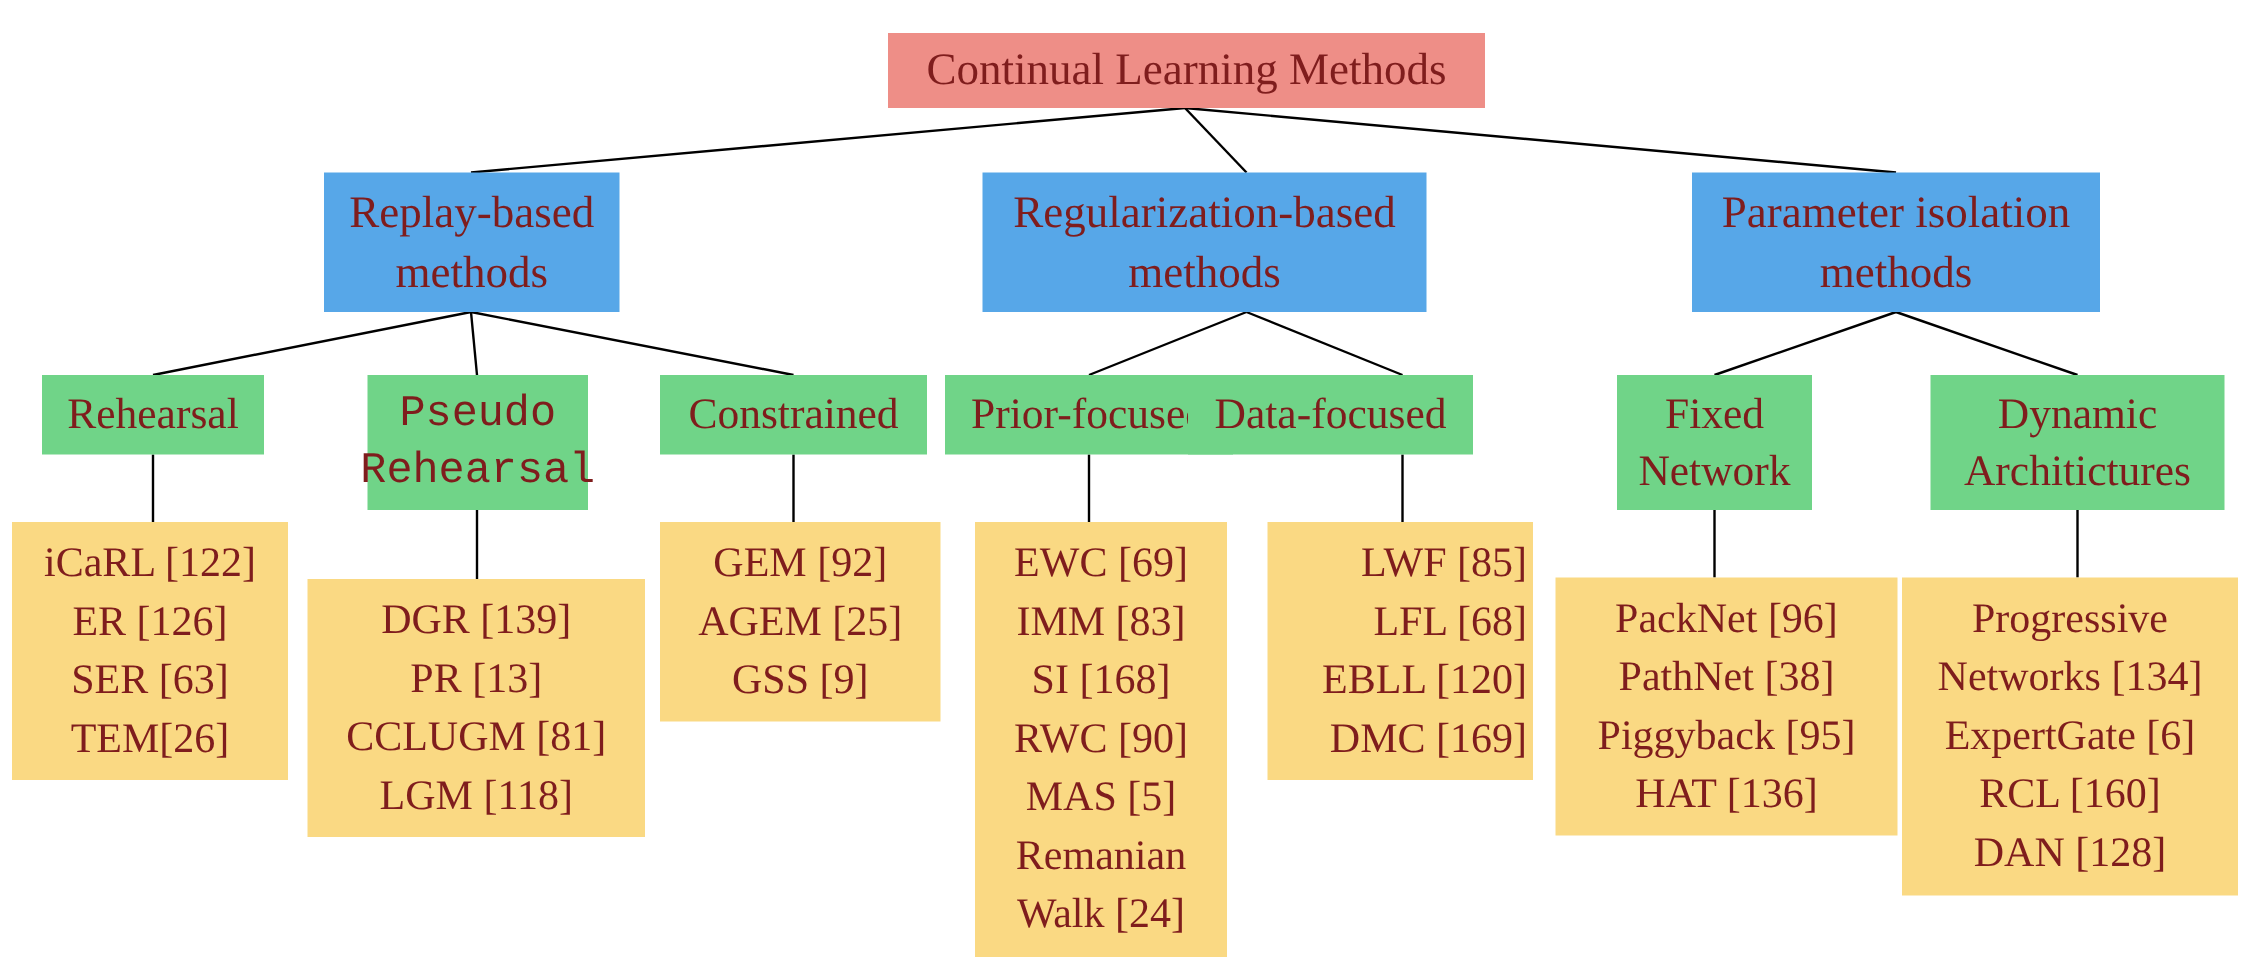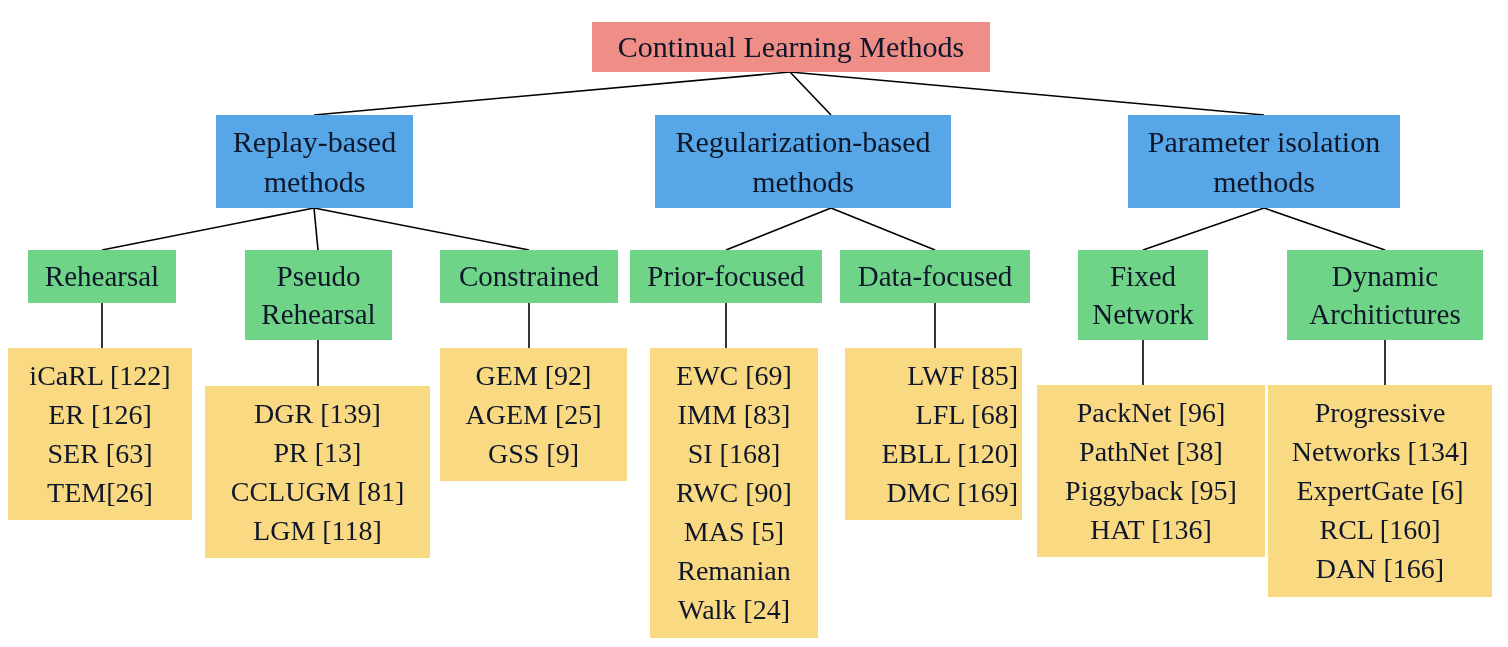--- a/index.html
+++ b/index.html
@@ -2,21 +2,21 @@
 <html><head>
 <meta charset="utf-8">
 <style>
   html, body { margin: 0; padding: 0; background: #ffffff; }
   #canvas {
     position: relative;
     width: 1508px;
     height: 647px;
     background: #ffffff;
     font-family: "Liberation Serif", "DejaVu Serif", serif;
-    color: #0f172a;
+    color: #7f1d1d;
     overflow: hidden;
   }
   #edges {
     position: absolute;
     left: 0; top: 0;
     width: 1508px; height: 647px;
     pointer-events: none;
   }
   #edges line { stroke: #000000; stroke-width: 1.6px; }
   .node {
@@ -64,24 +64,24 @@
     <line x1="1385" y1="340" x2="1385" y2="385"></line>
   </svg>
 
   <div class="node root-node" style="left:592px;top:22px;width:398px;height:50px;">Continual Learning Methods</div>
 
   <div class="node cat-node" style="left:216px;top:115px;width:197px;height:93px;">Replay-based methods</div>
   <div class="node cat-node" style="left:655px;top:115px;width:296px;height:93px;">Regularization-based methods</div>
   <div class="node cat-node" style="left:1128px;top:115px;width:272px;height:93px;">Parameter isolation methods</div>
 
   <div class="node sub-node" style="left:28px;top:250px;width:148px;height:53px;">Rehearsal</div>
-  <div class="node sub-node" style="left:245px;top:250px;width:147px;height:90px;">Pseudo Rehearsal</div>
+  <div class="node sub-node" style="left:245px;top:250px;width:147px;height:90px;font-family:Liberation Mono, monospace;">Pseudo Rehearsal</div>
   <div class="node sub-node" style="left:440px;top:250px;width:178px;height:53px;">Constrained</div>
   <div class="node sub-node" style="left:630px;top:250px;width:192px;height:53px;">Prior-focused</div>
-  <div class="node sub-node" style="left:840px;top:250px;width:190px;height:53px;">Data-focused</div>
+  <div class="node sub-node" style="left:792px;top:250px;width:190px;height:53px;">Data-focused</div>
   <div class="node sub-node" style="left:1078px;top:250px;width:130px;height:90px;">Fixed Network</div>
   <div class="node sub-node" style="left:1287px;top:250px;width:196px;height:90px;">Dynamic Architictures</div>
 
   <div class="node leaf-node" style="left:8px;top:348px;width:184px;height:172px;text-align:center;">
     <div class="leaf-item">iCaRL [122]</div>
     <div class="leaf-item">ER [126]</div>
     <div class="leaf-item">SER [63]</div>
     <div class="leaf-item">TEM[26]</div>
   </div>
 
@@ -118,16 +118,16 @@
     <div class="leaf-item">PackNet [96]</div>
     <div class="leaf-item">PathNet [38]</div>
     <div class="leaf-item">Piggyback [95]</div>
     <div class="leaf-item">HAT [136]</div>
   </div>
 
   <div class="node leaf-node" style="left:1268px;top:385px;width:224px;height:212px;">
     <div class="leaf-item">Progressive Networks [134]</div>
     <div class="leaf-item">ExpertGate [6]</div>
     <div class="leaf-item">RCL [160]</div>
-    <div class="leaf-item">DAN [166]</div>
+    <div class="leaf-item">DAN [128]</div>
   </div>
 
 </div>
 
 </body></html>

